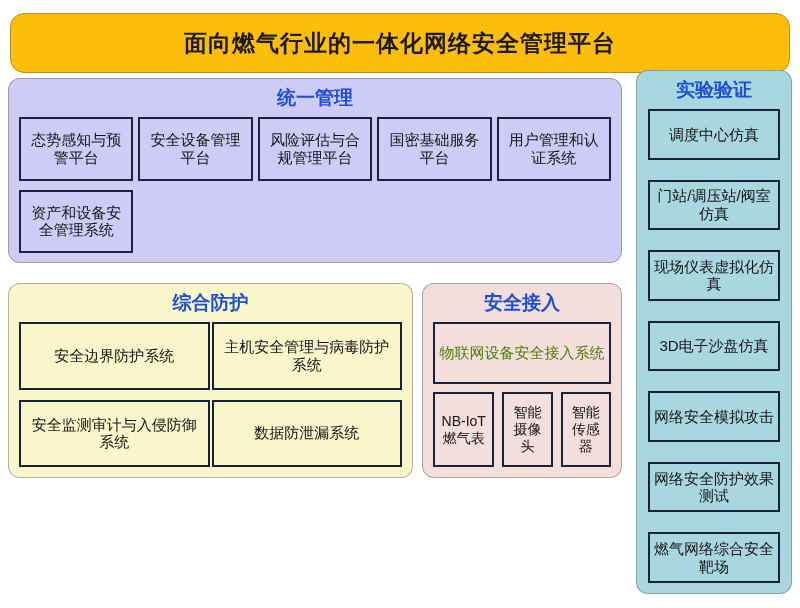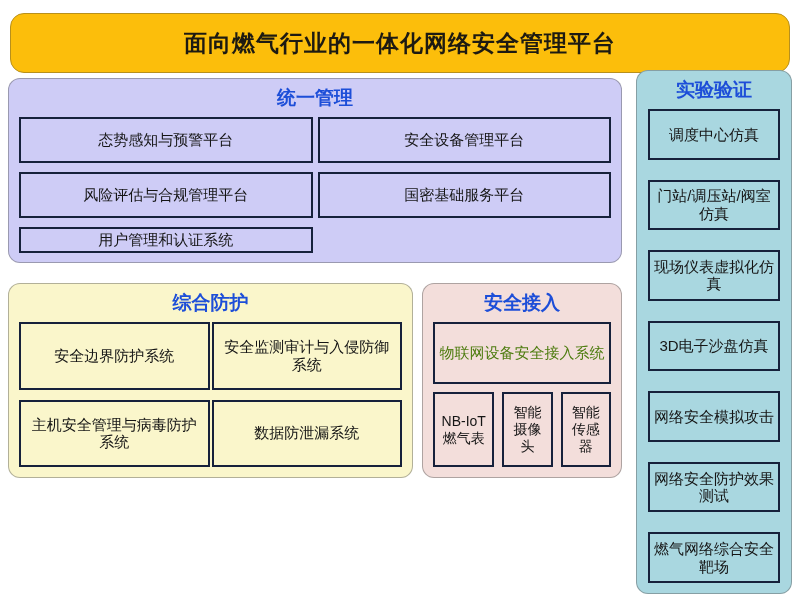--- a/index.html
+++ b/index.html
@@ -86,21 +86,21 @@
     width: 614px;
     height: 185px;
     background: #CECCF6;
   }
   #grid-unified {
     position: absolute;
     left: 10px;
     right: 10px;
     top: 38px;
     bottom: 9px;
-    grid-template-columns: 1fr 1fr;
+    grid-template-columns: 1fr 1fr 1fr 1fr 1fr;
     grid-template-rows: 1fr 1fr;
     gap: 9px 5px;
   }
   #grid-unified .cell { background: #CECCF6; }
 
   
   #panel-protect {
     left: 8px;
     top: 283px;
     width: 405px;
@@ -214,29 +214,30 @@
   </div>
 
   <div class="panel" id="panel-unified">
     <div class="panel-title">统一管理</div>
     <div class="grid" id="grid-unified">
       <div class="cell">态势感知与预警平台</div>
       <div class="cell">安全设备管理平台</div>
       <div class="cell">风险评估与合规管理平台</div>
       <div class="cell">国密基础服务平台</div>
       <div class="cell">用户管理和认证系统</div>
+      <div class="cell">资产和设备安全管理系统</div>
     </div>
   </div>
 
   <div class="panel" id="panel-protect">
     <div class="panel-title">综合防护</div>
     <div class="grid" id="grid-protect">
       <div class="cell">安全边界防护系统</div>
+      <div class="cell">主机安全管理与病毒防护系统</div>
       <div class="cell">安全监测审计与入侵防御系统</div>
-      <div class="cell">主机安全管理与病毒防护系统</div>
       <div class="cell">数据防泄漏系统</div>
     </div>
   </div>
 
   <div class="panel" id="panel-access">
     <div class="panel-title">安全接入</div>
     <div id="access-main">物联网设备安全接入系统</div>
     <div id="access-devices">
       <div class="cell">NB-IoT燃气表</div>
       <div class="cell">智能摄像头</div>

